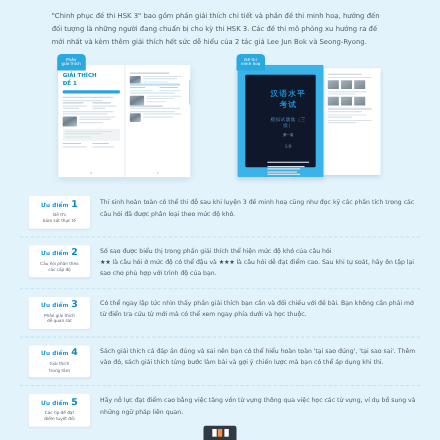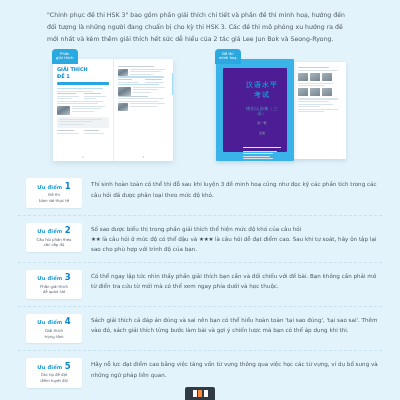--- a/index.html
+++ b/index.html
@@ -126,21 +126,21 @@
     left: 216px;
     top: 10px;
     width: 78px;
     height: 102px;
     background: #3ab3e8;
     border-radius: 1px;
     box-shadow: 0 2px 4px rgba(60,110,150,0.22);
     padding: 9px 7px;
   }
   .cover-inner {
-    background: #4c1d95;
+    background: #0f172a;
     height: 100%;
     border-radius: 1px;
     padding: 12px 6px 5px 20px;
     position: relative;
   }
   .cover-cn {
     text-align: center;
     color: #1a8fd0;
     font-size: 7px;
     font-weight: bold;

